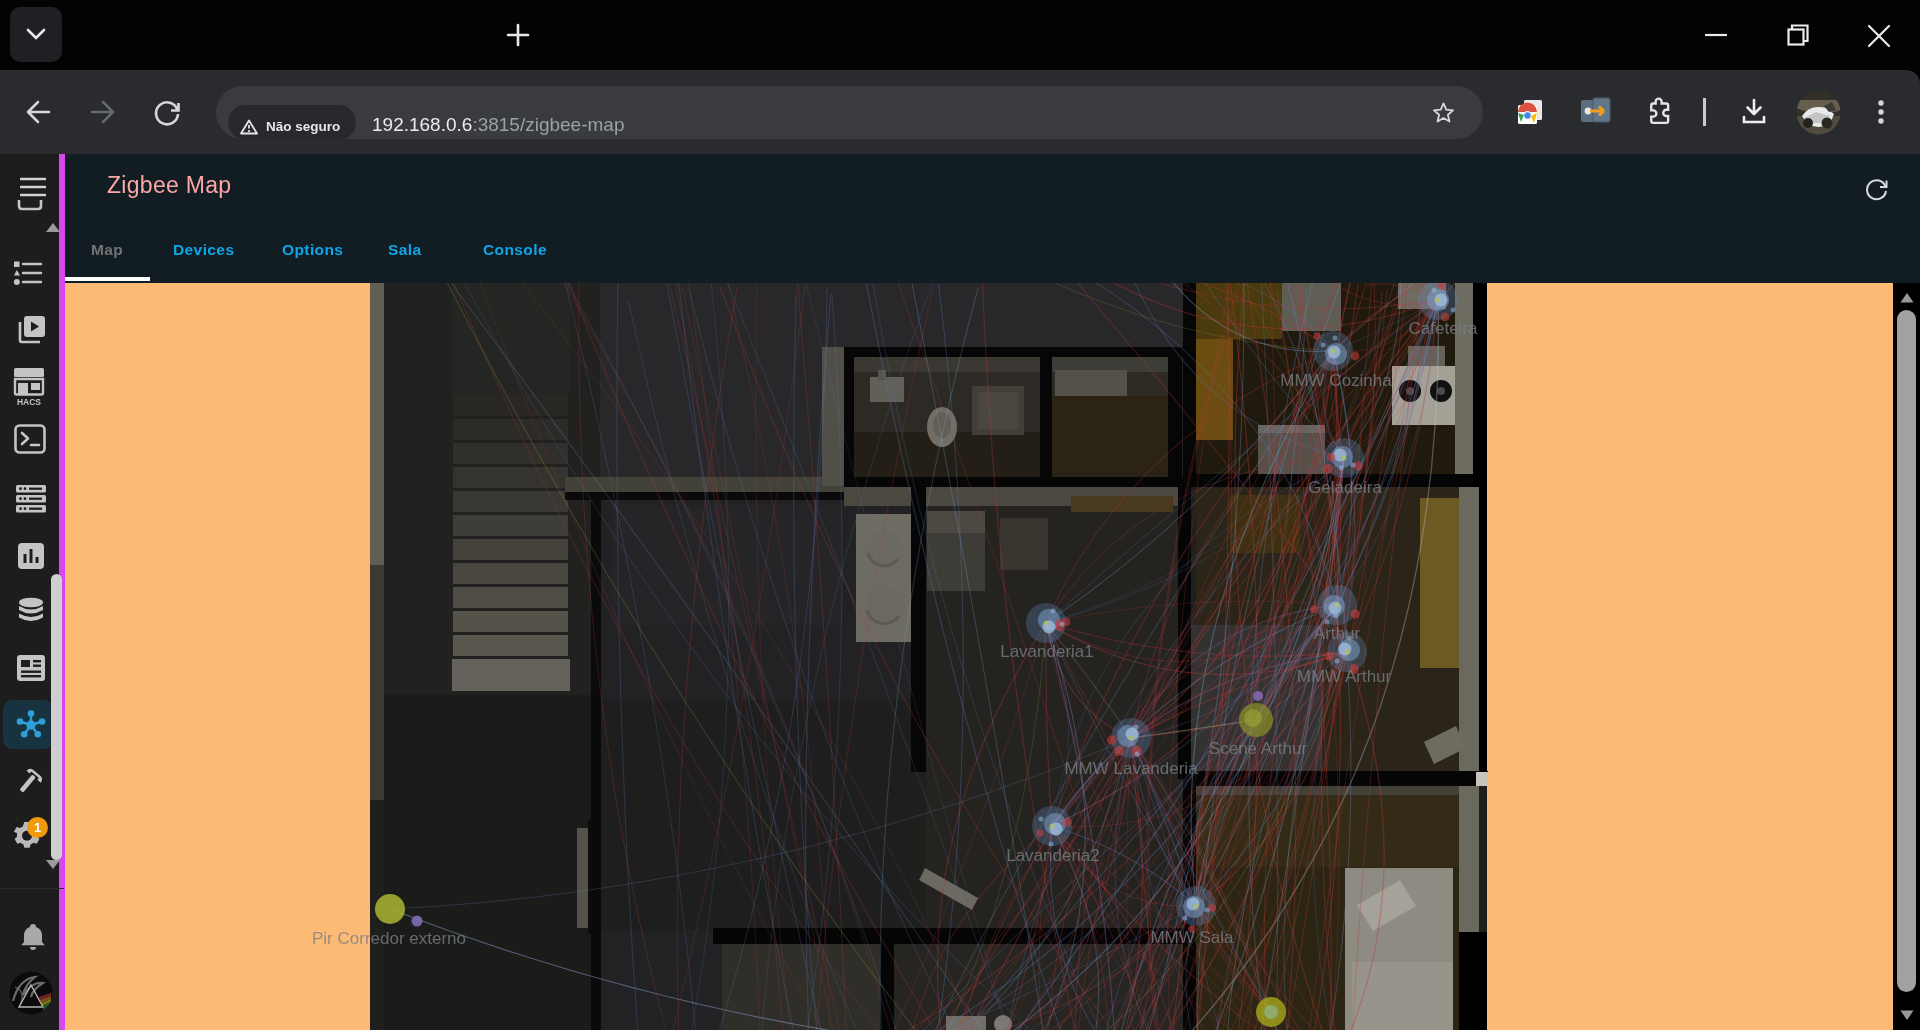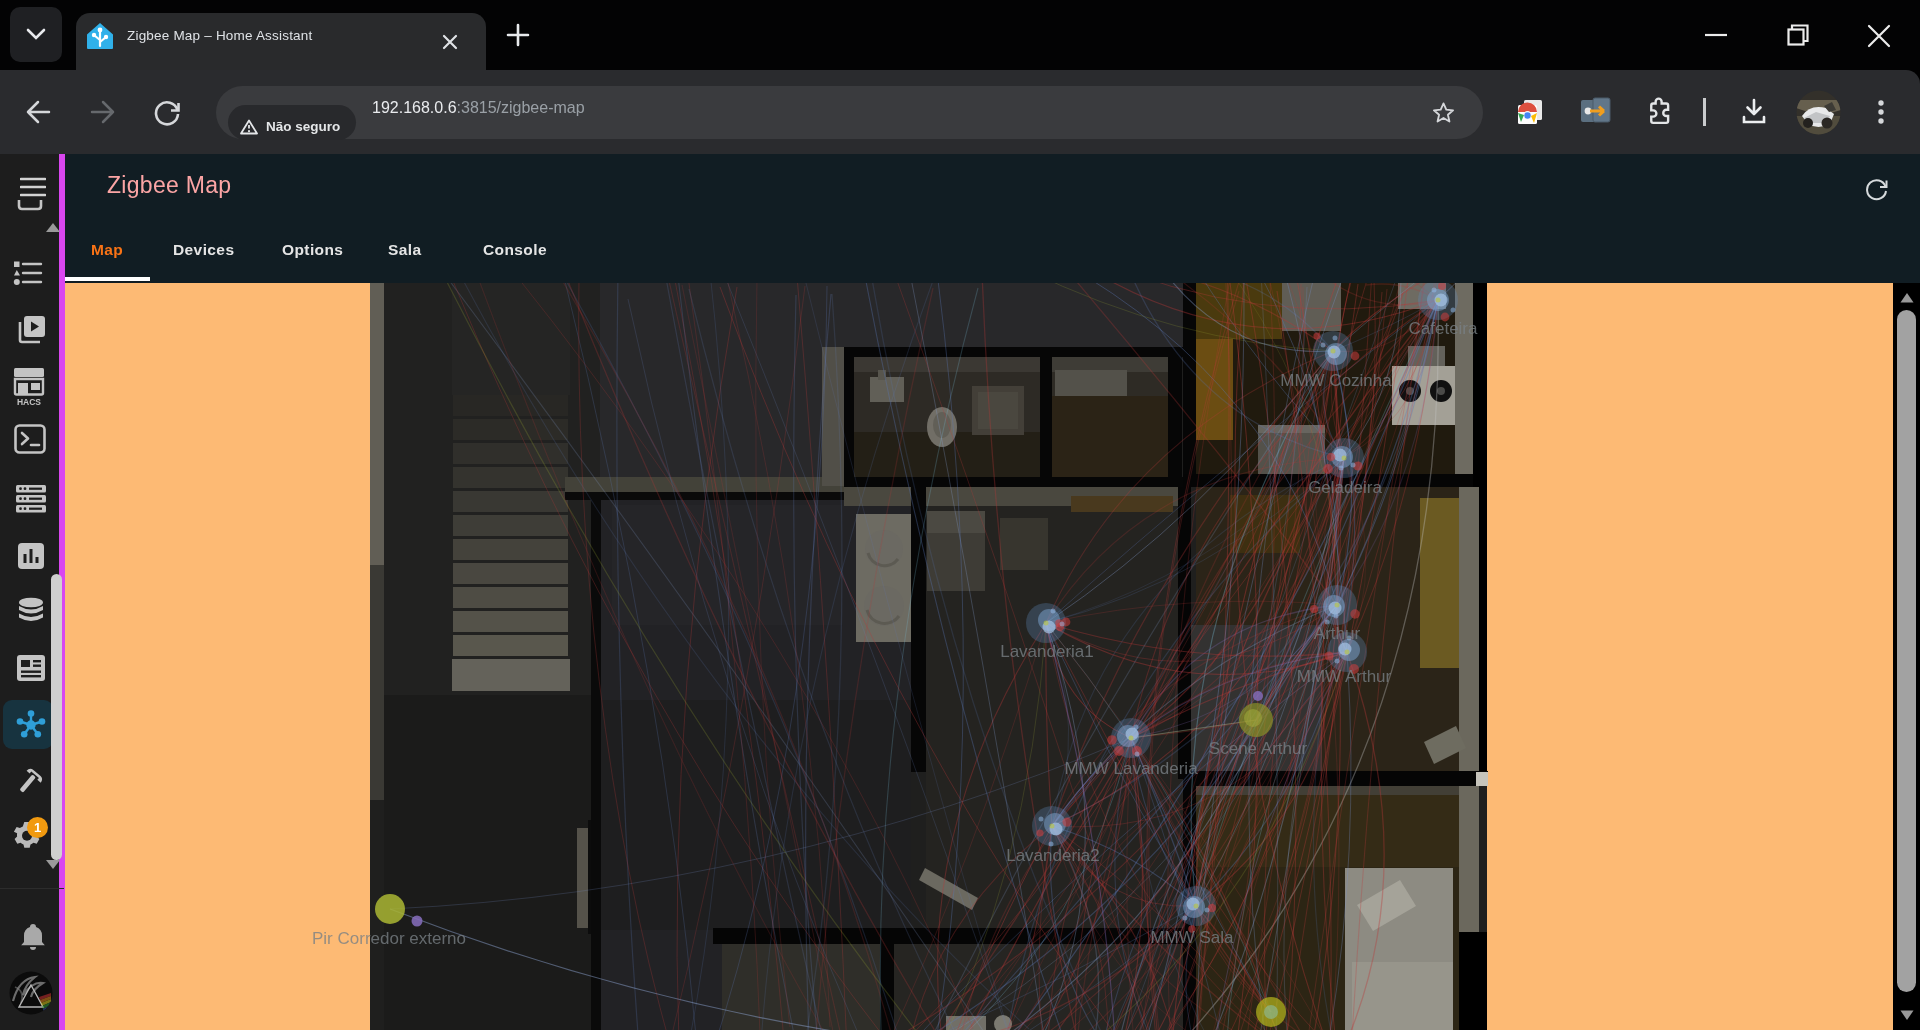--- a/index.html
+++ b/index.html
@@ -8,62 +8,42 @@
 .abs{position:absolute}
 #titlebar{position:absolute;left:0;top:0;width:1920px;height:70px;background:#030304}
 #tabsearch{position:absolute;left:10px;top:7px;width:52px;height:55px;border-radius:10px;background:#1f2023}
 #tab{position:absolute;left:76px;top:13px;width:410px;height:57px;border-radius:14px 14px 0 0;background:#292a2c}
 #tabtitle{position:absolute;left:51px;top:15px;font-size:13.5px;color:#dfe2e6;letter-spacing:.2px}
 #newtab{position:absolute;left:504px;top:21px}
 #toolbar{position:absolute;left:0;top:70px;width:1920px;height:84px;background:#2a2b2e;border-radius:0 14px 0 0}
 #omnibox{position:absolute;left:216px;top:16px;width:1267px;height:53px;border-radius:27px;background:#3a3b3e}
 #chip{position:absolute;left:12px;top:19px;height:35px;border-radius:18px;background:#28292c;display:flex;align-items:center;padding:8px 16px 0 12px}
 #chip span{font-size:13.5px;font-weight:700;color:#e4e6e8;margin-left:8px}
-#urltext{position:absolute;left:156px;top:13px;font-size:16px;color:#e9ebee}
+#urltext{position:absolute;left:156px;top:28px;font-size:19px;color:#e9ebee}
 #urltext span{color:#9aa0a6}
 #appheader{position:absolute;left:65px;top:154px;width:1855px;height:129px;background:#111d23}
 #appheader h1{position:absolute;left:42px;top:18px;font-size:23px;font-weight:400;color:#fca5a5;letter-spacing:.3px}
-.htab{position:absolute;top:87px;font-size:15.5px;font-weight:700;color:#e5e5e5;letter-spacing:.4px}
+.htab{position:absolute;top:87px;font-size:15.5px;font-weight:700;color:#0ea5e9;letter-spacing:.4px}
 #underline{position:absolute;left:-1px;top:123px;width:86px;height:3.5px;background:#fff}
 #sidebar{position:absolute;left:0;top:154px;width:65px;height:876px;background:#1d1d1d;border-right:6px solid #d946ef}
 #content{position:absolute;left:65px;top:283px;width:1828px;height:747px;background:#fdba74;overflow:hidden}
 #pagescroll{position:absolute;left:1893px;top:283px;width:27px;height:747px;background:#000}
 .icon{position:absolute}
 </style>
 </head>
 <body>
 
 <div id="titlebar">
 
   <div id="tabsearch">
       <svg class="icon" style="left:15px;top:20px" width="22" height="14" viewBox="0 0 22 14">
         <path d="M3 3 L11 11 L19 3" stroke="#e8eaed" stroke-width="2.6" fill="none" stroke-linecap="round"></path>
       </svg>
     </div>
 
-  <div id="tab">
-
-    <svg class="icon" style="left:10px;top:9px" width="28" height="28" viewBox="0 0 28 28">
-      <path d="M14 1 L27 12.5 V26 Q27 27 26 27 H2 Q1 27 1 26 V12.5 Z" fill="#30b1ea"></path>
-      <g stroke="#fff" stroke-width="2.2" stroke-linecap="round" fill="#fff">
-        <line x1="14" y1="9" x2="14" y2="24"></line>
-          <line x1="14" y1="18" x2="8.5" y2="13.5"></line>
-          <line x1="14" y1="20" x2="19.5" y2="15.5"></line>
-        <circle cx="14" cy="8" r="2.4" stroke="none"></circle>
-          <circle cx="8" y2="0" cy="13" r="2.2" stroke="none"></circle>
-          <circle cx="20" cy="15" r="2.2" stroke="none"></circle>
-      </g>
-    </svg>
-
-    <span id="tabtitle">Zigbee Map – Home Assistant</span>
-
-    <svg class="icon" style="left:366px;top:21px" width="16" height="16" viewBox="0 0 16 16">
-        <path d="M2 2 L14 14 M14 2 L2 14" stroke="#dfe2e6" stroke-width="2.2" stroke-linecap="round"></path>
-      </svg>
-  </div>
 
   <svg id="newtab" width="28" height="28" viewBox="0 0 28 28">
       <path d="M14 4 V24 M4 14 H24" stroke="#e8eaed" stroke-width="2.6" stroke-linecap="round"></path>
     </svg>
 
   <svg class="icon" style="left:1703px;top:24px" width="26" height="22" viewBox="0 0 26 22">
       <line x1="2" y1="11" x2="24" y2="11" stroke="#ececec" stroke-width="2.2"></line>
     </svg>
 
   <svg class="icon" style="left:1785px;top:22px" width="26" height="26" viewBox="0 0 26 26">
@@ -164,21 +144,21 @@
 
 <div id="appheader">
 
   <h1>Zigbee Map</h1>
 
   <svg class="icon" style="left:1800px;top:23px" width="24" height="24" viewBox="0 0 24 24">
       <path d="M20.5 9.5 A9.5 9.5 0 1 0 21 14" fill="none" stroke="#d6dadc" stroke-width="2"></path>
       <path d="M21.5 3.5 V10 H15" fill="none" stroke="#d6dadc" stroke-width="2"></path>
     </svg>
 
-  <div class="htab" style="left:26px;color:#f97316">Map</div>
+  <div class="htab" style="left:26px;color:#737373">Map</div>
 
   <div class="htab" style="left:108px">Devices</div>
 
   <div class="htab" style="left:217px">Options</div>
 
   <div class="htab" style="left:323px">Sala</div>
 
   <div class="htab" style="left:418px">Console</div>
 
   <div id="underline"></div>

